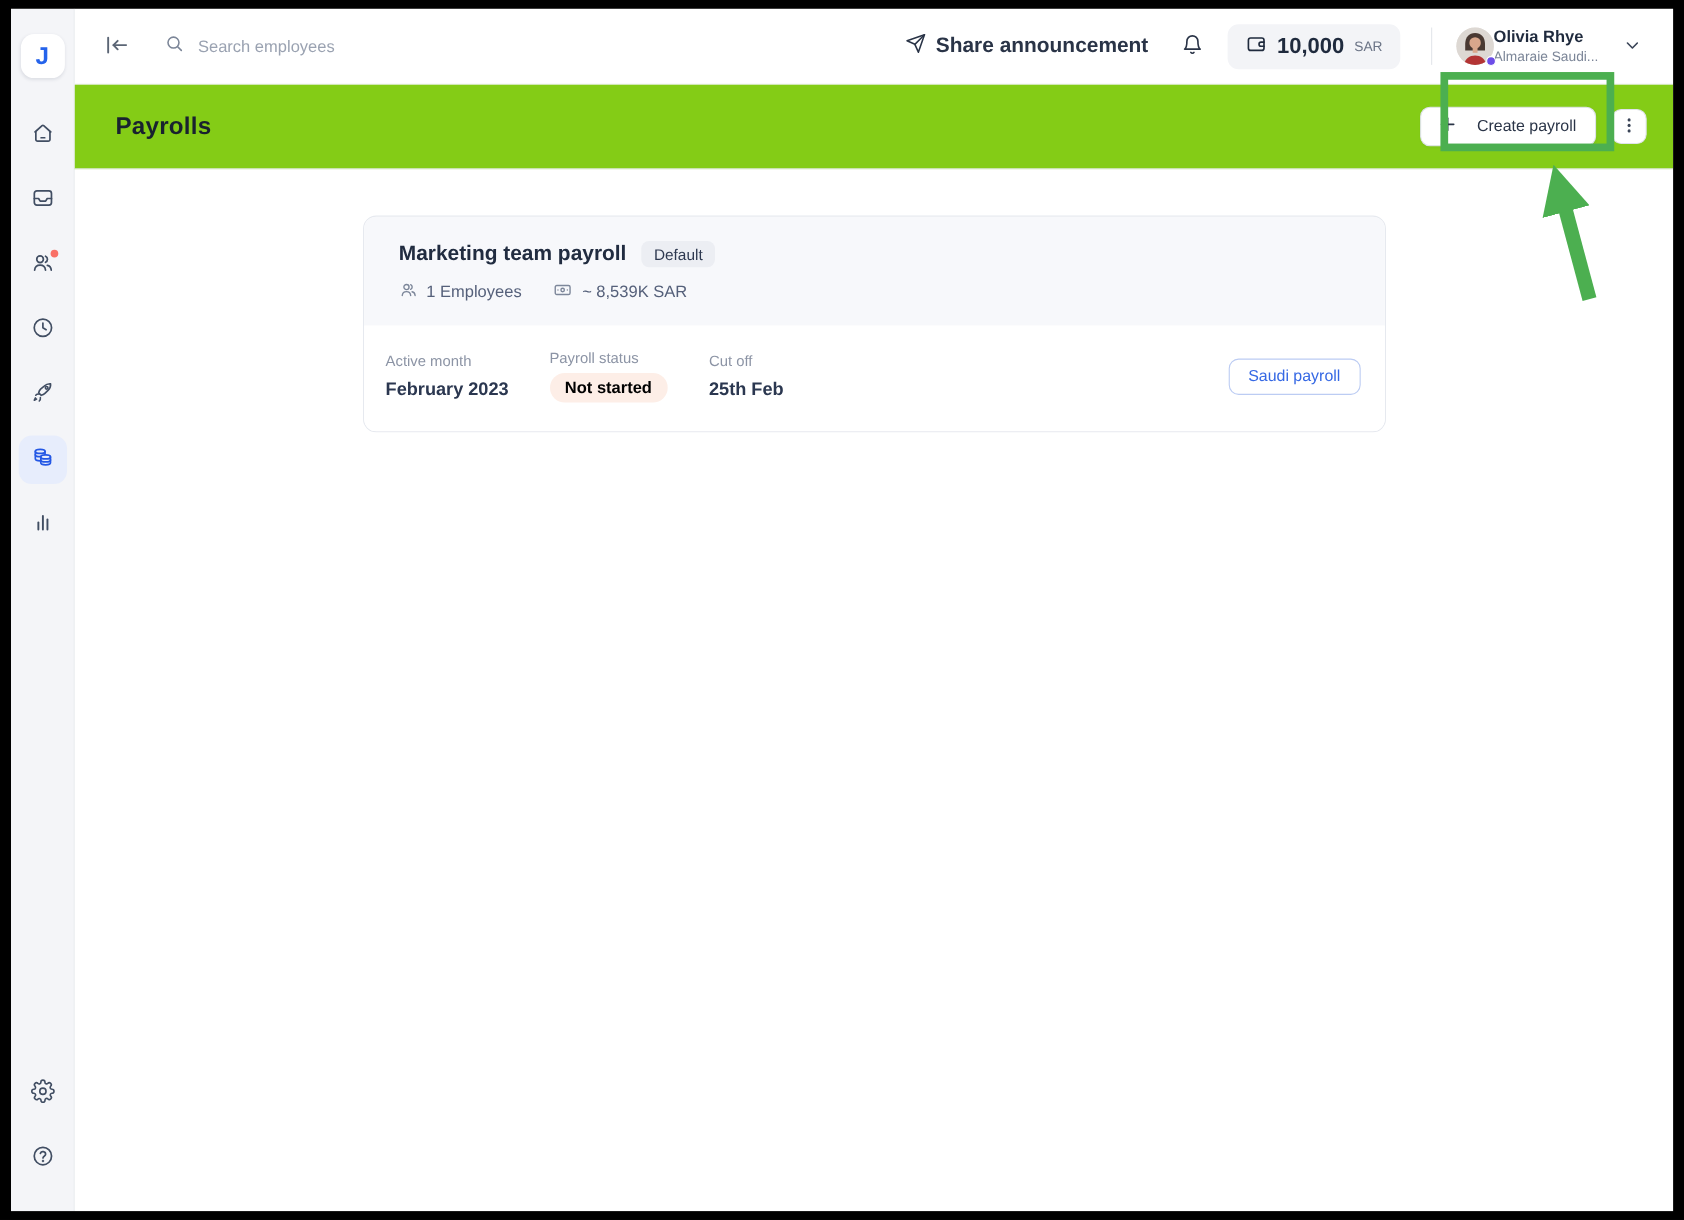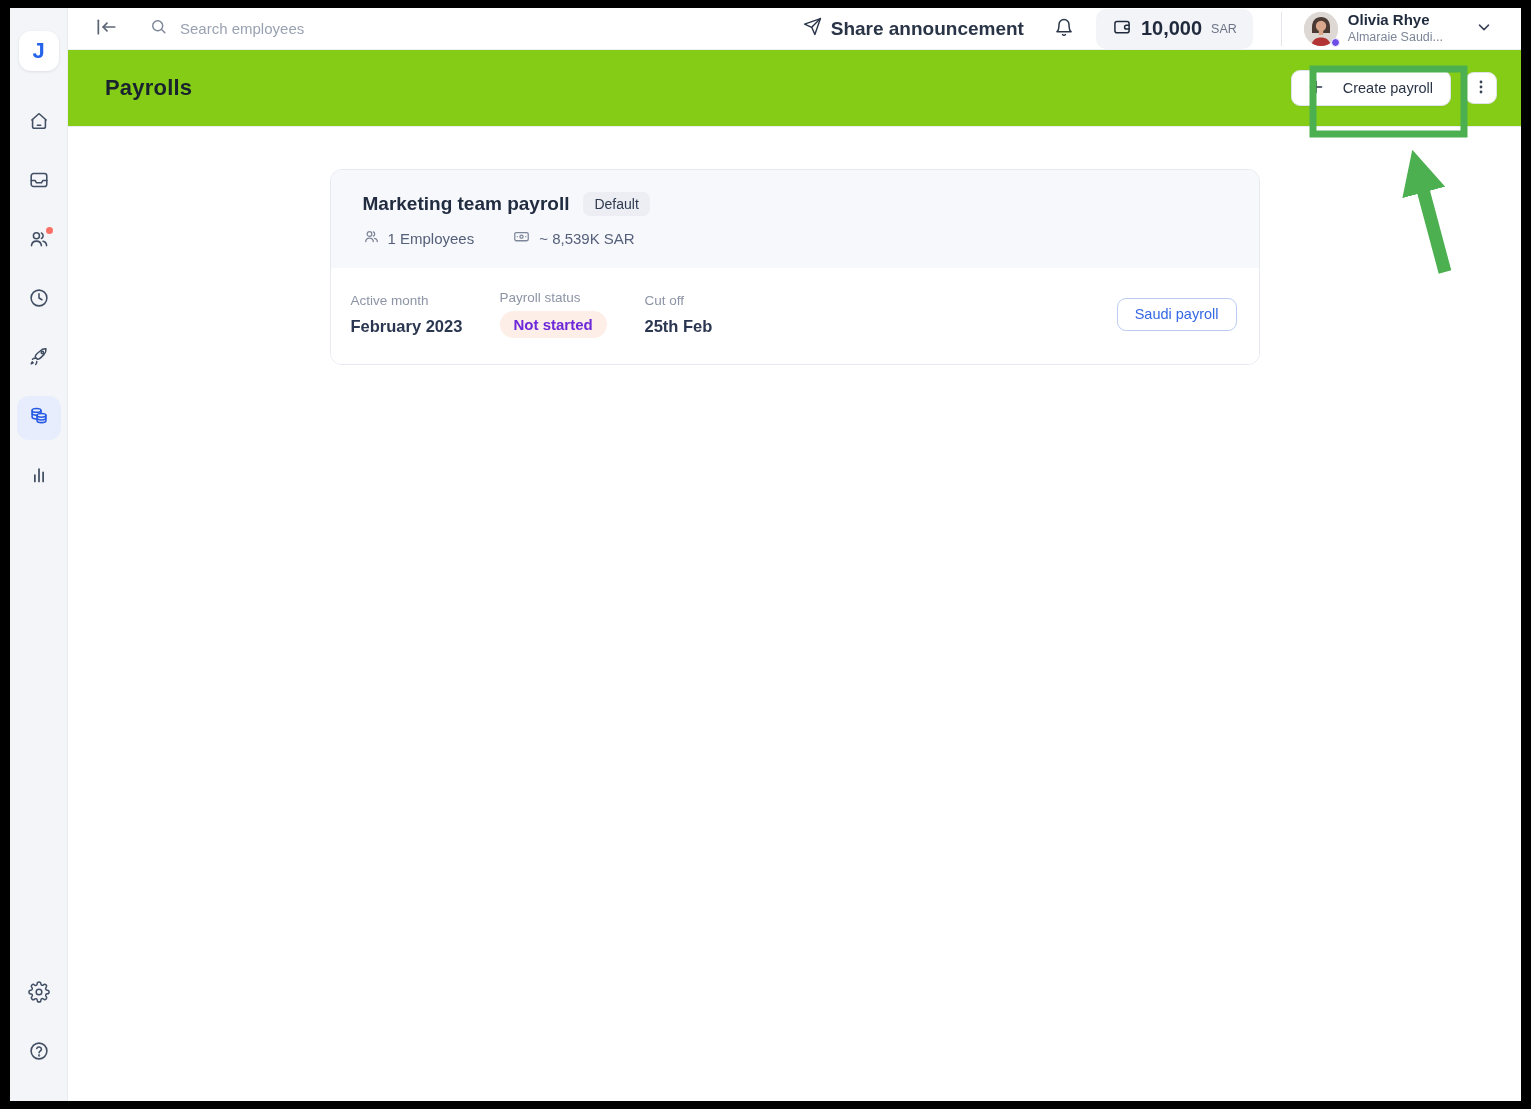--- a/index.html
+++ b/index.html
@@ -20,39 +20,39 @@
   .side-item { width:44px; height:44px; border-radius:12px; display:flex; align-items:center;
                justify-content:center; cursor:pointer; position:relative; }
   .side-item.active { background:#e7edfc; }
   .side-item svg { stroke:#414e63; }
   .side-item.active svg { stroke:#2458e5; }
   .side-bottom { margin-top:auto; margin-bottom:26px; display:flex; flex-direction:column; gap:15px; }
 
   
   .main { flex:1; display:flex; flex-direction:column; min-width:0; }
 
-  .topbar { height:42px; flex:none; display:flex; align-items:center;
+  .topbar { height:69px; flex:none; display:flex; align-items:center;
             padding:0 24px 0 22px; border-bottom:1px solid #edeff2; background:#fff; }
   .icon-btn { background:none; border:none; cursor:pointer; display:flex; align-items:center;
               justify-content:center; padding:4px; }
   .search-wrap { display:flex; align-items:center; margin-left:26px; gap:12px; }
   .search-wrap input { border:none; outline:none; font-size:15px; color:#3a4457; width:300px;
                        font-family:"Liberation Sans", sans-serif; background:transparent; }
   .search-wrap input::placeholder { color:#9aa2b1; }
   .topbar-right { margin-left:auto; display:flex; align-items:center; }
   .share-btn { display:flex; align-items:center; gap:9px; background:none; border:none;
                cursor:pointer; font-family:"Liberation Sans", sans-serif;
                font-size:19px; font-weight:bold; color:#2a3447; }
   .bell-btn { margin-left:26px; }
   .wallet-pill { margin-left:18px; display:flex; align-items:center; gap:9px;
                  background:#f3f4f7; border-radius:10px; padding:8px 16px; cursor:pointer; }
   .wallet-amount { font-size:20px; font-weight:bold; color:#1f2a3d; }
   .wallet-currency { font-size:12.5px; color:#6b7486; }
   .v-divider { width:1px; height:34px; background:#e3e6ea; margin:0 22px 0 28px; }
-  .user-chip { display:flex; align-items:center; gap:10px; cursor:pointer; }
+  .user-chip { display:flex; align-items:center; cursor:pointer; }
   .avatar { width:34px; height:34px; border-radius:50%; position:relative; flex:none;
             background:#ddd8d3; overflow:visible; }
   .avatar .photo { width:34px; height:34px; border-radius:50%; overflow:hidden; display:block; }
   .presence-dot { position:absolute; right:-2px; bottom:-1px; width:9px; height:9px;
                   border-radius:50%; background:#6d4de8; border:1.5px solid #fff; }
   .user-texts { display:flex; flex-direction:column; line-height:1.25; }
   .user-name { font-size:15px; font-weight:bold; color:#1f2a3d; }
   .user-company { font-size:12.5px; color:#7c8698; }
   .chevron-btn { margin-left:18px; }
 
@@ -71,28 +71,28 @@
 
   
   .content { flex:1; background:#fff; overflow:auto; }
   .payroll-card { width:930px; margin:42px auto 0; border:1px solid #e6e9ef; border-radius:12px;
                   background:#fff; overflow:hidden; }
   .card-top { background:#f7f8fb; padding:22px 32px 20px; }
   .card-title-row { display:flex; align-items:center; gap:14px; }
   .card-title { font-size:19px; font-weight:bold; color:#212c40; }
   .default-badge { background:#eceef3; color:#2e3950; font-size:14px; border-radius:7px;
                    padding:5px 11px; line-height:1; }
-  .card-meta-row { margin-top:12px; display:flex; align-items:center; gap:38px; }
+  .card-meta-row { margin-top:12px; display:flex; align-items:center; gap:28px; }
   .meta-item { display:flex; align-items:center; gap:8px; font-size:15px; color:#55607a; }
   .card-bottom { padding:22px 20px 26px; display:flex; align-items:center; background:#fff; }
   .field { display:flex; flex-direction:column; }
   .field-1 { width:149px; } .field-2 { width:145px; } .field-3 { width:160px; }
   .field-label { font-size:13.5px; color:#8c94a5; }
   .field-value { margin-top:9px; font-size:16.5px; font-weight:bold; color:#2b3750; }
-  .status-pill { margin-top:6px; align-self:flex-start; background:#fdeee7; color:#6d28d9;
+  .status-pill { margin-top:6px; align-self:flex-start; background:#fdeee7; color:#000000;
                  font-size:15px; font-weight:bold; border-radius:14px; padding:5px 14px; }
   .start-btn { margin-left:auto; margin-right:2px; background:#fff; border:1px solid #bcccf3;
                border-radius:9px; height:33px; padding:0 17px; cursor:pointer;
                font-family:"Liberation Sans", sans-serif; font-size:14.5px; color:#3568e4; }
 
   
   .annotation-overlay { position:absolute; left:10px; top:8px; width:1511px; height:1093px;
                         pointer-events:none; z-index:50; }
 </style>
 </head>

